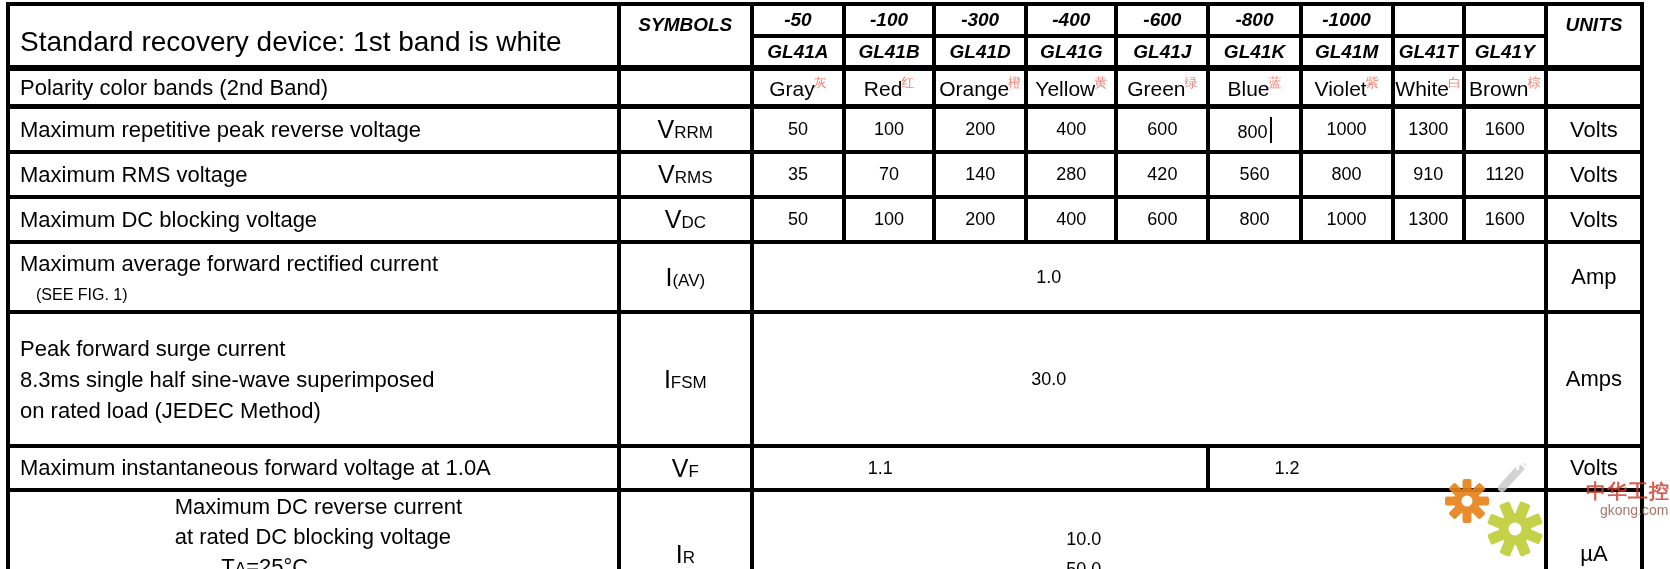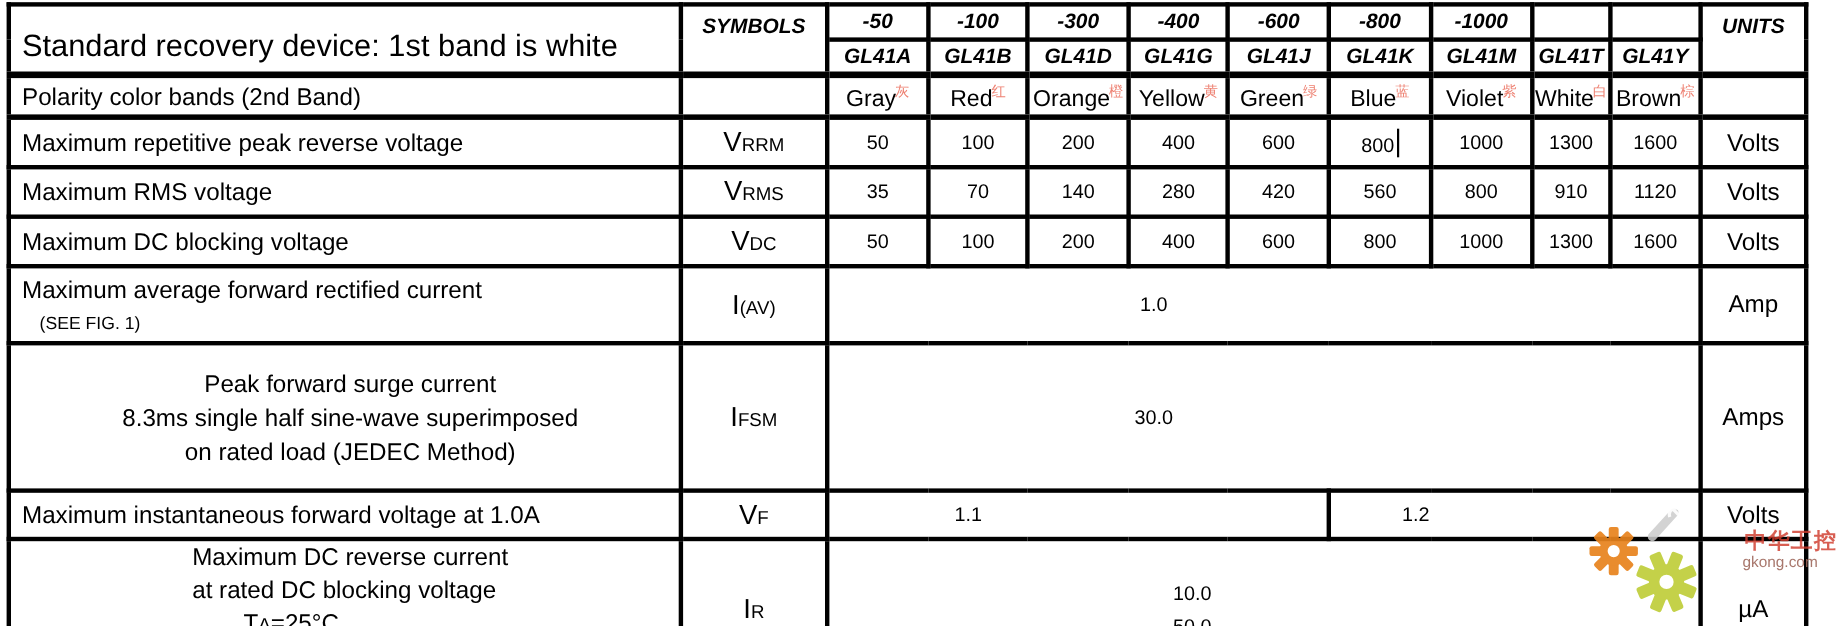--- a/index.html
+++ b/index.html
@@ -32,21 +32,21 @@
   tr.r-vf td{height:40px;}
   tr.r-ir td{height:70px;border-bottom-width:5px;}
   
   .hdr{font-weight:bold;font-style:italic;font-size:19px;text-align:center;}
   td.h-top{vertical-align:top;padding-top:8px;}
   td.h-param{vertical-align:bottom;text-align:left;padding:0 0 7px 10px;
     font-size:28px;white-space:nowrap;}
   
   td.param{text-align:left;padding-left:10px;font-size:22px;}
   .note{font-size:16px;margin-left:16px;}
-  .multiline div{line-height:31px;text-align:center;}
+  .multiline div{line-height:31px;}
   
   .sym{font-size:25px;}
   .symsub{font-size:17px;}
   
   td.val{font-size:18px;}
   td.span9{padding-right:200px;}
   td.span5{padding-right:200px;}
   td.span4{padding-right:180px;}
   td.ir-vals{padding-right:130px;line-height:30px;}
   td.unit{font-size:22px;}
@@ -63,21 +63,21 @@
   .ir-wrap .conds div{line-height:30px;}
   .iav-note{margin-top:9px;}
   
   .watermark{position:absolute;left:1438px;top:456px;width:240px;height:110px;
     pointer-events:none;}
   .wm-gear-orange{position:absolute;left:6px;top:22px;}
   .wm-gear-green{position:absolute;left:48px;top:44px;}
   .wm-wrench{position:absolute;left:58px;top:2px;}
   .wm-cn{position:absolute;left:148px;top:22px;font-size:20px;font-weight:bold;
     color:rgba(208,58,44,0.82);letter-spacing:1px;white-space:nowrap;}
-  .wm-site{position:absolute;left:146px;top:46px;font-size:14px;
+  .wm-site{position:absolute;left:162px;top:46px;font-size:14px;
     color:rgba(158,104,92,0.9);white-space:nowrap;}
 </style>
 </head>
 <body>
 
 <table class="spec">
   <colgroup>
     <col class="c-param">
       <col class="c-sym">
     <col class="c-d1">

